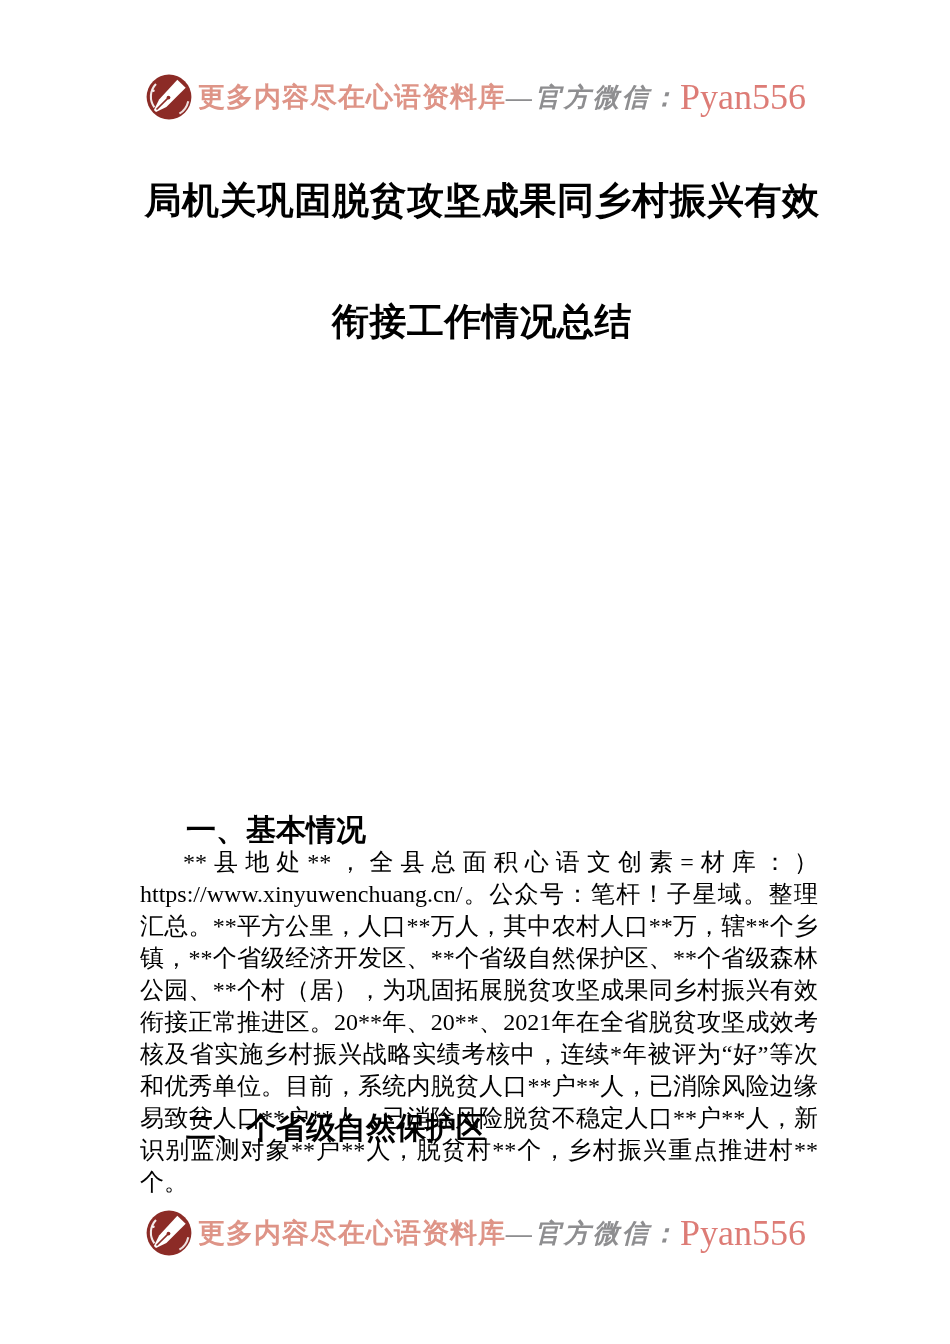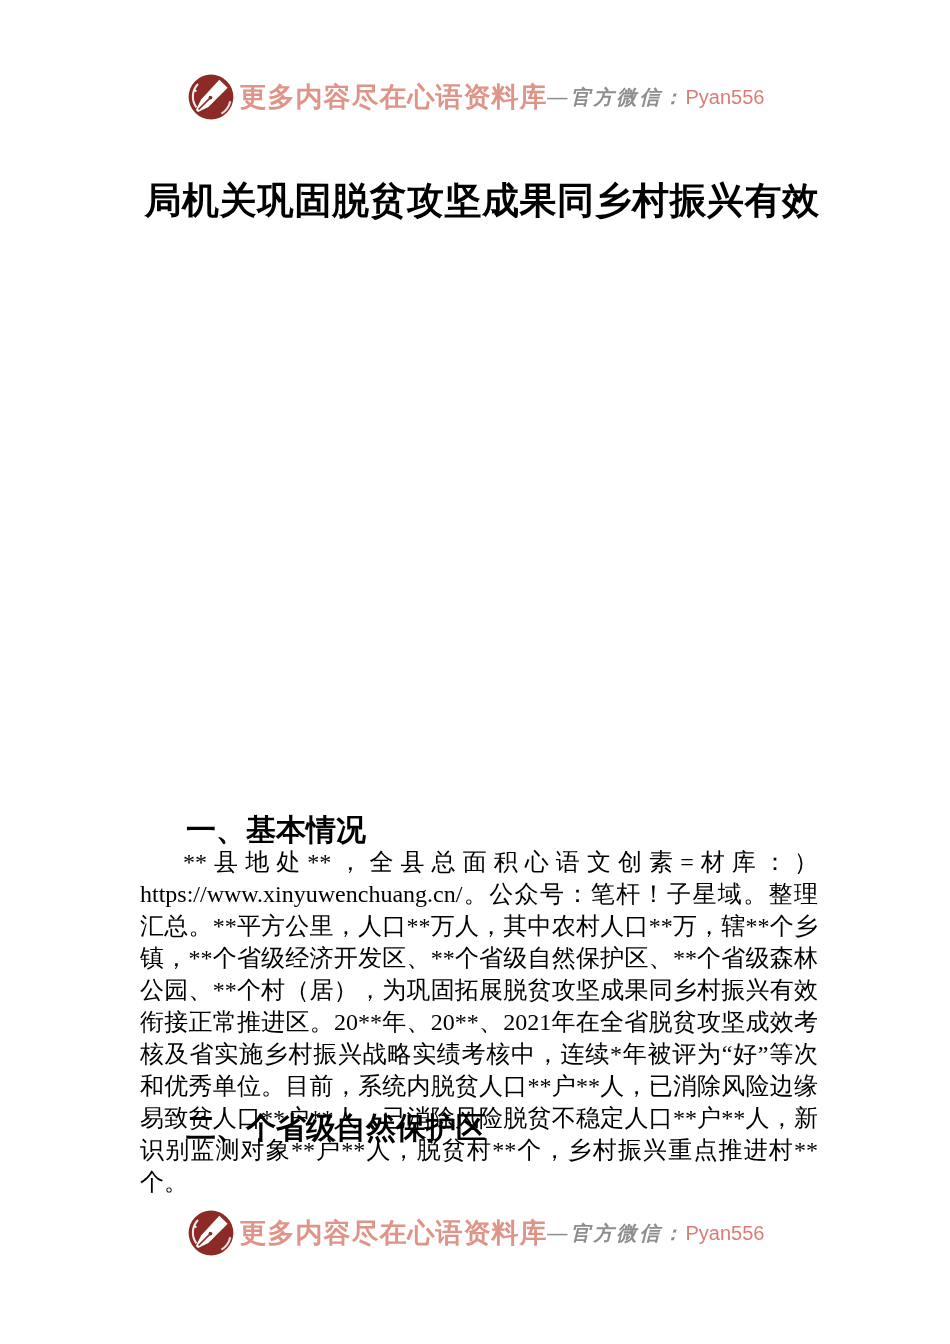--- a/index.html
+++ b/index.html
@@ -36,27 +36,27 @@
     font-family: "Liberation Serif", serif;
     font-weight: 700;
     font-size: 27px;
     letter-spacing: 1px;
     color: var(--brand-color, #de9487);
   }
   .wm-label {
     font-family: "Liberation Serif", serif;
     font-style: italic;
     font-weight: 600;
-    font-size: 20px;
+    font-size: 26px;
     letter-spacing: 3px;
     color: var(--label-color, #8e8e90);
   }
   .wm-value {
-    font-family: Liberation Sans, sans-serif;
-    font-size: 20px;
+    font-family: Liberation Serif, serif;
+    font-size: 36px;
     color: var(--value-color, #dd7c76);
   }
 
   
   .doc-title {
     position: absolute;
     left: 140px;
     width: 676px;
     margin: 4px;
     text-align: center;
@@ -128,20 +128,21 @@
         <path d="M12 36 L22.5 25.5" stroke="#8c2b26" stroke-width="1.6" fill="none"></path>
         <circle cx="23.5" cy="24.5" r="1.8" fill="#8c2b26"></circle>
       </svg>
     </span>
     <span class="wm-brand">更多内容尽在心语资料库</span>
     <span class="wm-label">—官方微信：</span>
     <span class="wm-value">Pyan556</span>
   </div>
 
   <h1 class="doc-title title-line1">局机关巩固脱贫攻坚成果同乡村振兴有效</h1>
+  <h1 class="doc-title title-line2">衔接工作情况总结</h1>
 
 
   <h2 class="section-heading heading-1">一、基本情况</h2>
   <p class="para-small">**县地处**，全县总面积心语文创素=材库：）https://www.xinyuwenchuang.cn/。公众号：笔杆！子星域。整理汇总。**平方公里，人口**万人，其中农村人口**万，辖**个乡镇，**个省级经济开发区、**个省级自然保护区、**个省级森林公园、**个村（居），为巩固拓展脱贫攻坚成果同乡村振兴有效衔接正常推进区。20**年、20**、2021年在全省脱贫攻坚成效考核及省实施乡村振兴战略实绩考核中，连续*年被评为“好”等次和优秀单位。目前，系统内脱贫人口**户**人，已消除风险边缘易致贫人口**户**人，已消除风险脱贫不稳定人口**户**人，新识别监测对象**户**人，脱贫村**个，乡村振兴重点推进村**个。</p>
 
   <h2 class="section-heading heading-2">二、个省级自然保护区</h2>
 
   <div class="watermark wm-bottom">
     <span class="wm-logo">
       <svg viewBox="0 0 48 48" xmlns="http://www.w3.org/2000/svg" aria-hidden="true">

